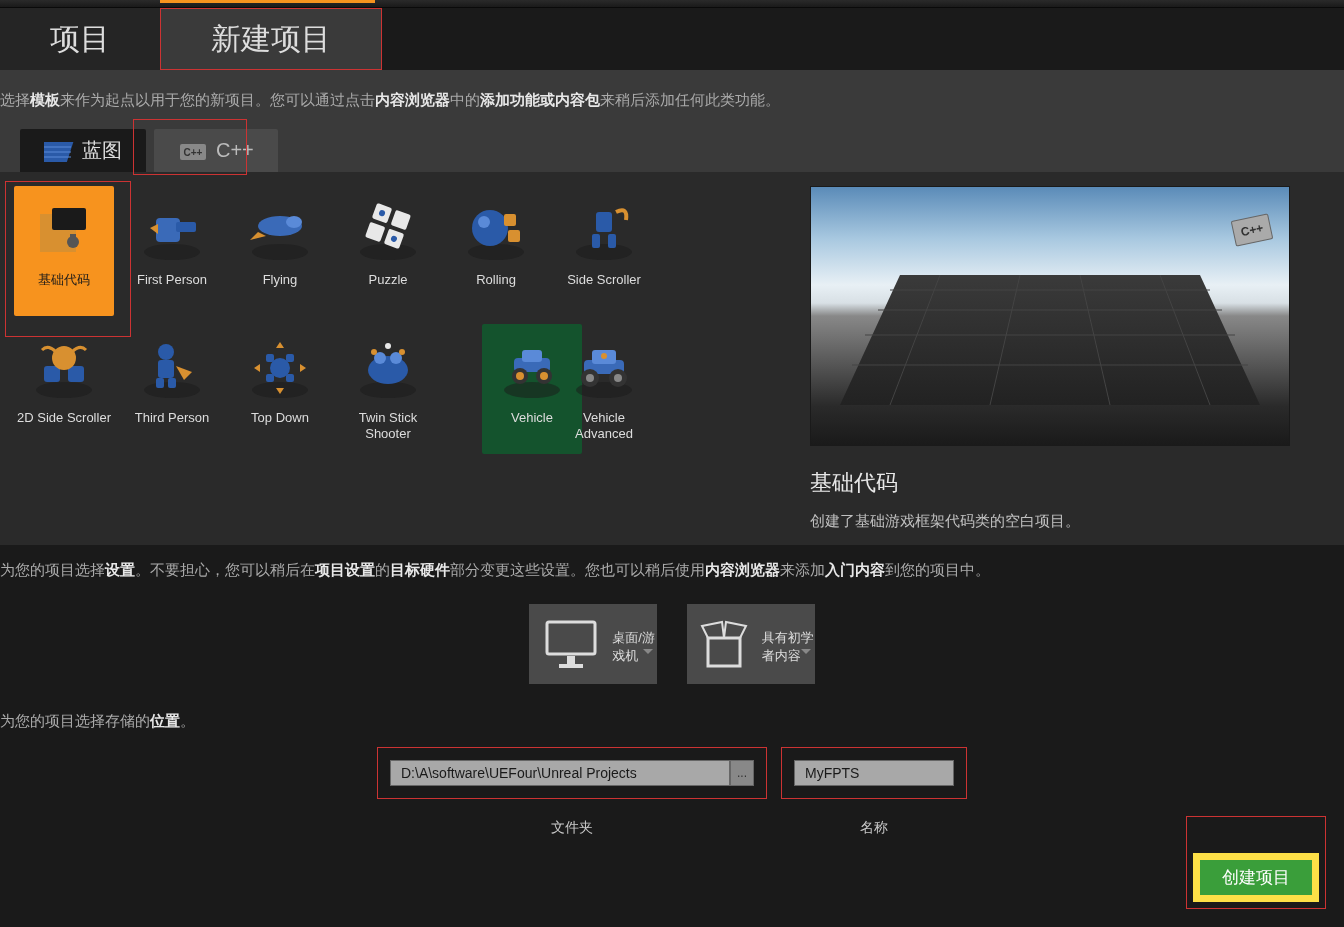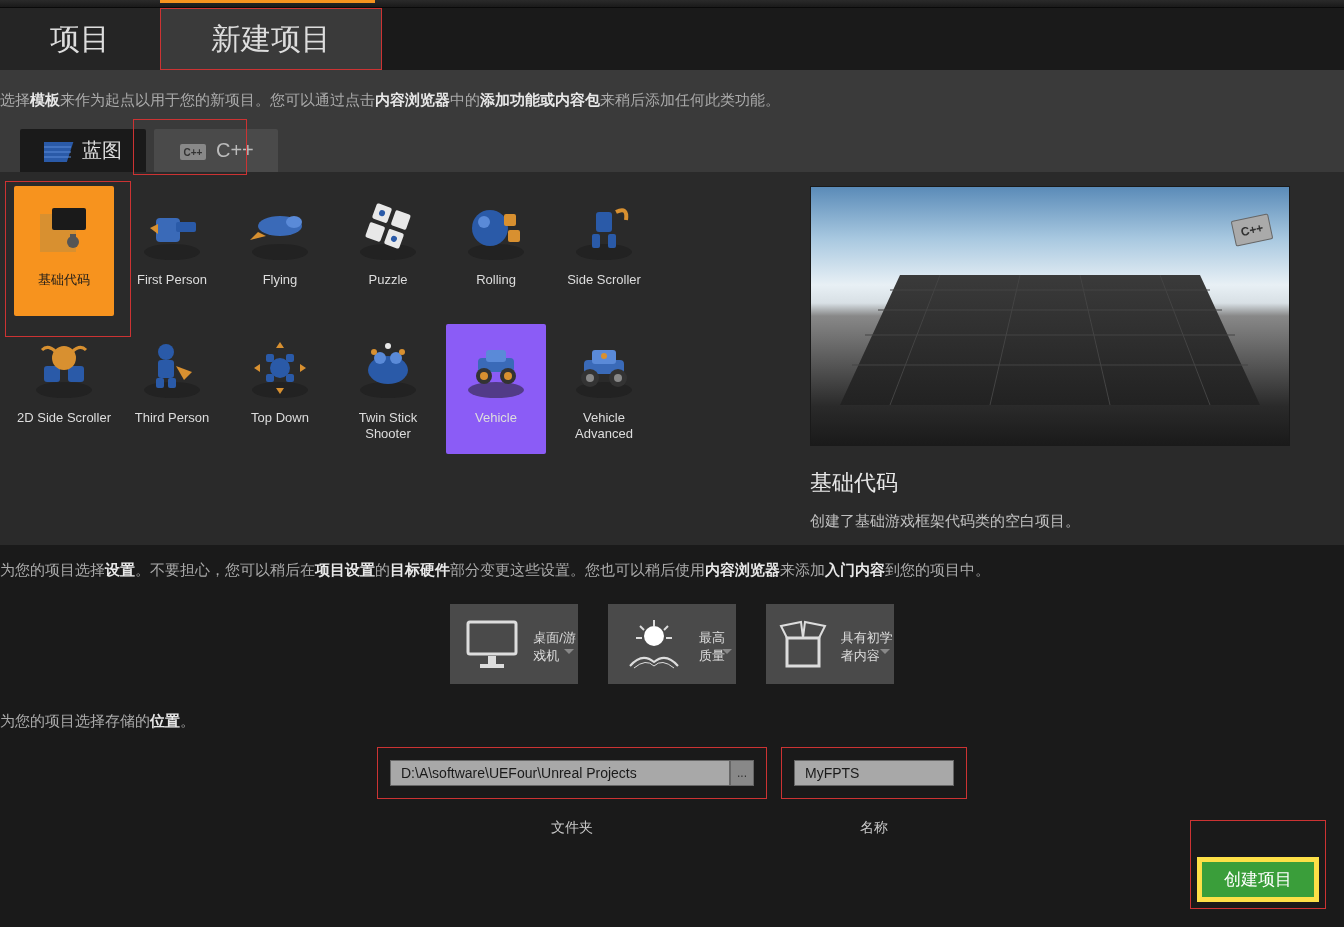--- a/index.html
+++ b/index.html
@@ -109,21 +109,22 @@
       align-items: center;
       justify-content: flex-start;
       padding-top: 8px;
       cursor: pointer;
       border-radius: 2px;
     }
     .template-item.selected {
       background: #f7931e;
     }
     .template-item.hover {
-      background: #8b5cf6;
+      background: #14532d;
+      margin-left: 36px;
     }
     .template-icon {
       width: 72px;
       height: 72px;
       display: flex;
       align-items: center;
       justify-content: center;
       position: relative;
     }
     .template-label {
@@ -284,21 +285,21 @@
     
     .create-area {
       position: absolute;
       right: 18px;
       bottom: 18px;
       border: 1px solid #cc3333;
       padding: 36px 6px 6px 6px;
     }
     .create-btn {
       background: #3a9e3a;
-      border: 5px solid #fde047;
+      border: 7px solid #fde047;
       color: #fff;
       padding: 6px 22px;
       font-size: 17px;
       cursor: pointer;
       font-family: inherit;
     }
     
     .grid-annot1 {
       position: absolute;
       border: 1px solid #cc3333;
@@ -559,38 +560,20 @@
           <rect x="28" y="40" width="8" height="8" fill="#ddd"></rect>
           <rect x="20" y="48" width="24" height="4" fill="#ddd"></rect>
         </svg>
       </div>
       <div class="option-caret"></div>
       <div class="option-label">桌面/游戏机</div>
     </div>
     <div class="option-card">
       <div class="option-icon-area">
         <svg width="64" height="56" viewBox="0 0 64 56">
-          <circle cx="32" cy="20" r="10" fill="#fff"></circle>
-          <g stroke="#ddd" stroke-width="2">
-            <line x1="32" y1="4" x2="32" y2="10"></line>
-            <line x1="18" y1="10" x2="22" y2="14"></line>
-            <line x1="46" y1="10" x2="42" y2="14"></line>
-            <line x1="14" y1="22" x2="20" y2="22"></line>
-            <line x1="50" y1="22" x2="44" y2="22"></line>
-          </g>
-          <path d="M 8 50 Q 20 36 32 46 Q 44 36 56 50" stroke="#ddd" stroke-width="2" fill="none"></path>
-          <path d="M 12 52 Q 24 42 32 50 Q 40 42 52 52" stroke="#ddd" stroke-width="1" fill="none"></path>
-        </svg>
-      </div>
-      <div class="option-caret"></div>
-      <div class="option-label">最高质量</div>
-    </div>
-    <div class="option-card">
-      <div class="option-icon-area">
-        <svg width="64" height="56" viewBox="0 0 64 56">
           <rect x="16" y="22" width="32" height="28" fill="none" stroke="#ddd" stroke-width="3"></rect>
           <path d="M 16 22 L 10 10 L 30 6 L 32 22" fill="none" stroke="#ddd" stroke-width="2"></path>
           <path d="M 48 22 L 54 10 L 34 6 L 32 22" fill="none" stroke="#ddd" stroke-width="2"></path>
         </svg>
       </div>
       <div class="option-caret"></div>
       <div class="option-label">具有初学者内容</div>
     </div>
   </div>
 

